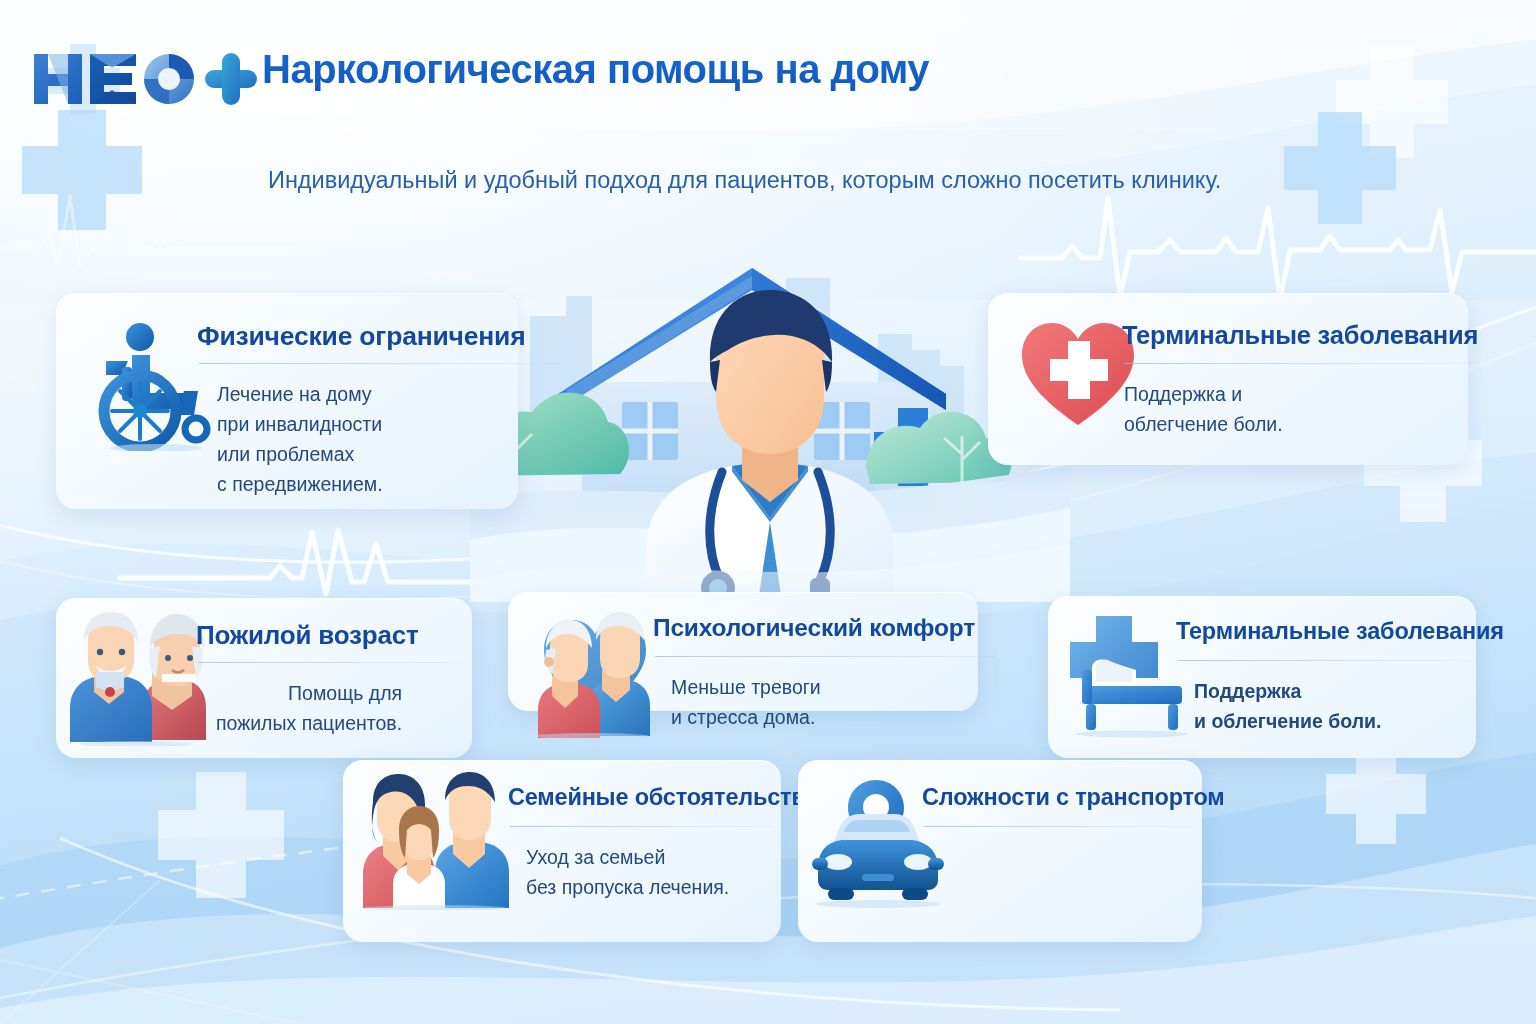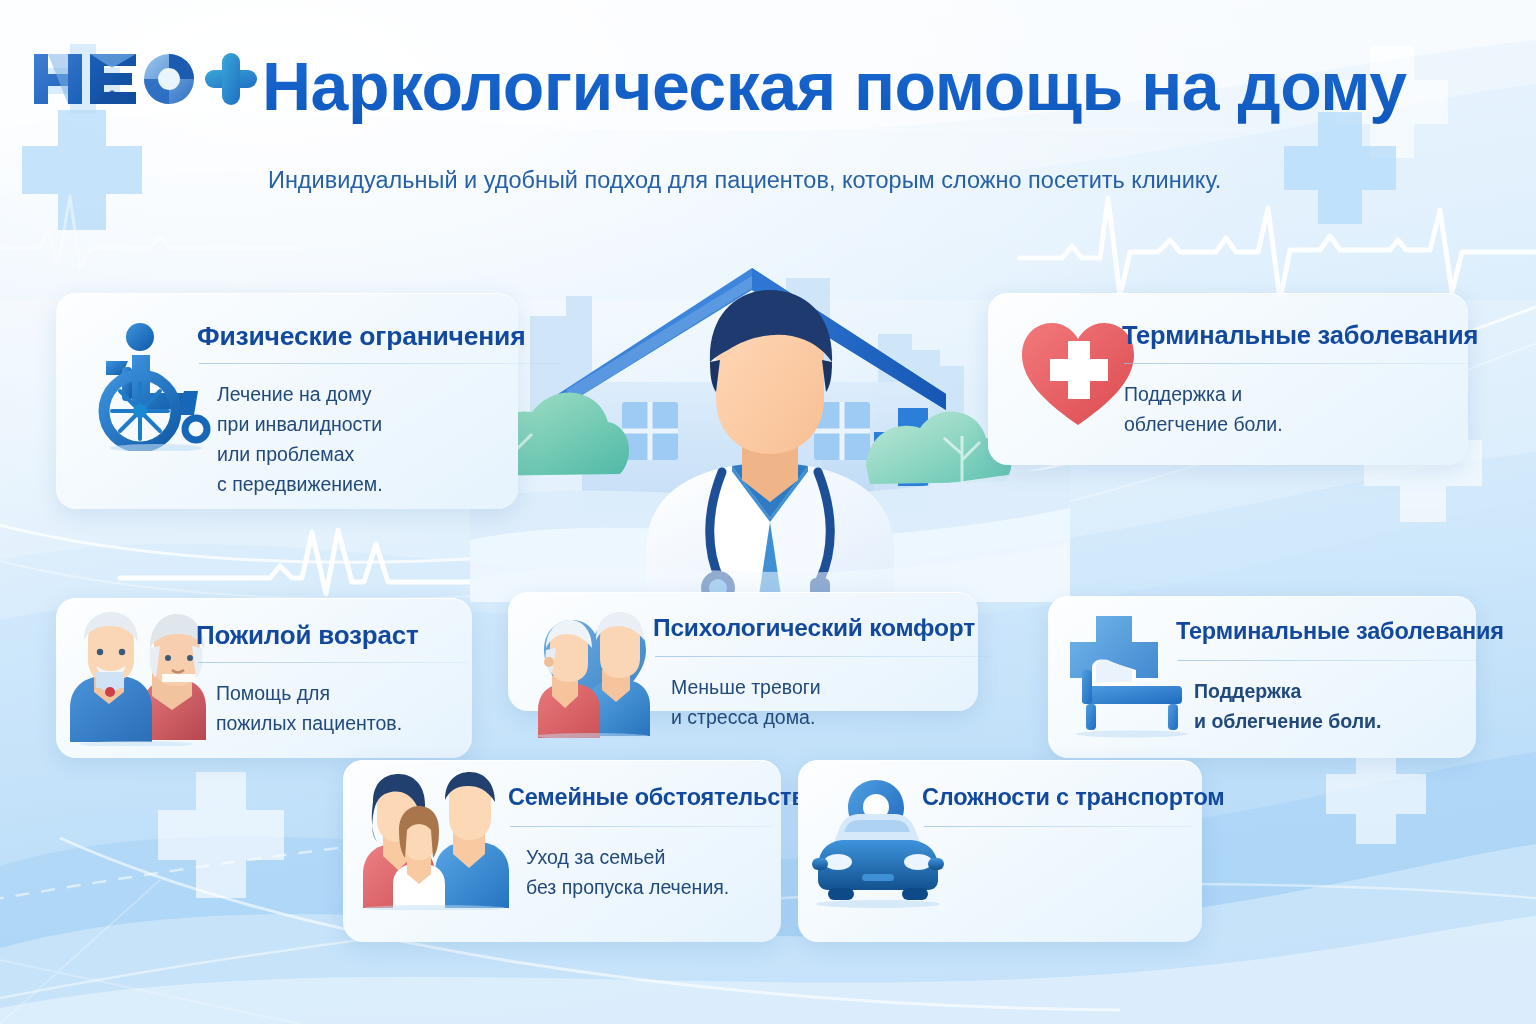--- a/index.html
+++ b/index.html
@@ -13,21 +13,21 @@
       radial-gradient(120% 80% at 18% 8%, #ffffff 0%, rgba(255,255,255,0) 55%),
       linear-gradient(170deg,#eef7fe 0%,#e3f1fd 34%,#cfe8fb 62%,#b9ddf8 84%,#aed7f7 100%);
   }
   .bgsvg{position:absolute;inset:0;width:1536px;height:1024px;pointer-events:none;}
 
   
   #header{position:absolute;left:0;top:0;width:1536px;height:240px;}
   #logo{position:absolute;left:28px;top:44px;width:232px;height:70px;}
   #title{
     position:absolute;left:262px;top:47px;
-    font-size:68px;font-weight:bold;letter-spacing:-0.5px;
+    font-size:40px;font-weight:bold;letter-spacing:-0.5px;
     color:#1360c8;white-space:nowrap;
     background:linear-gradient(180deg,#1a6ad4 0%,#0f58bd 100%);
     -webkit-background-clip:text;background-clip:text;color:transparent;
     text-shadow:none;
   }
   #titlerule{position:absolute;left:265px;top:128px;width:1000px;height:1px;
     background:linear-gradient(90deg,rgba(255,255,255,.95),rgba(255,255,255,.15));}
   #subtitle{
     position:absolute;left:268px;top:162px;width:1000px;
     text-align:left;font-size:23.5px;line-height:37px;color:#2660a8;
@@ -59,21 +59,21 @@
   #card2{left:988px;top:293px;width:480px;height:172px;}
   #card2 .ico{left:30px;top:22px;width:120px;height:120px;}
   #card2 .c-title{left:134px;top:28px;font-size:25.5px;}
   #card2 .c-rule{left:136px;top:70px;width:348px;}
   #card2 .c-body{left:136px;top:86px;}
 
   #card3{left:56px;top:598px;width:416px;height:160px;}
   #card3 .ico{left:10px;top:14px;width:140px;height:134px;}
   #card3 .c-title{left:140px;top:22px;font-size:26px;}
   #card3 .c-rule{left:142px;top:64px;width:270px;}
-  #card3 .c-body{left:160px;top:80px;}
+  #card3 .c-body{left:160px;top:80px;text-align:right;}
 
   #card4{left:508px;top:592px;width:470px;height:119px;}
   #card4 .ico{left:22px;top:14px;width:130px;height:132px;}
   #card4 .c-title{left:145px;top:22px;font-size:24.5px;}
   #card4 .c-rule{left:147px;top:64px;width:340px;}
   #card4 .c-body{left:163px;top:80px;}
 
   #card5{left:1048px;top:596px;width:428px;height:162px;}
   #card5 .ico{left:18px;top:12px;width:130px;height:132px;}
   #card5 .c-title{left:128px;top:22px;font-size:23.5px;}

